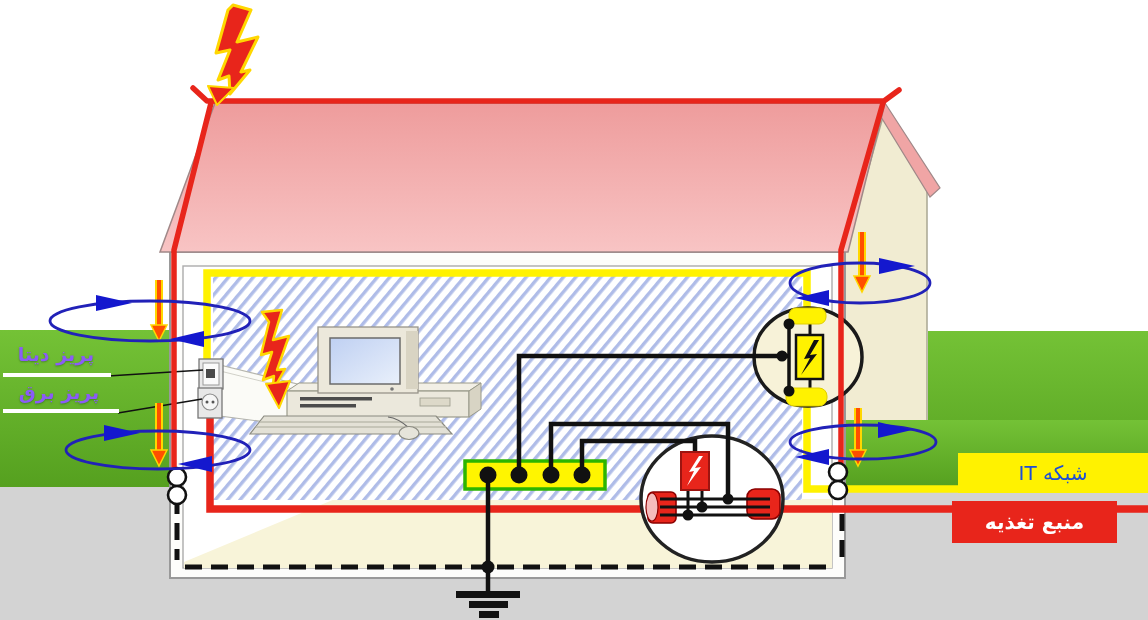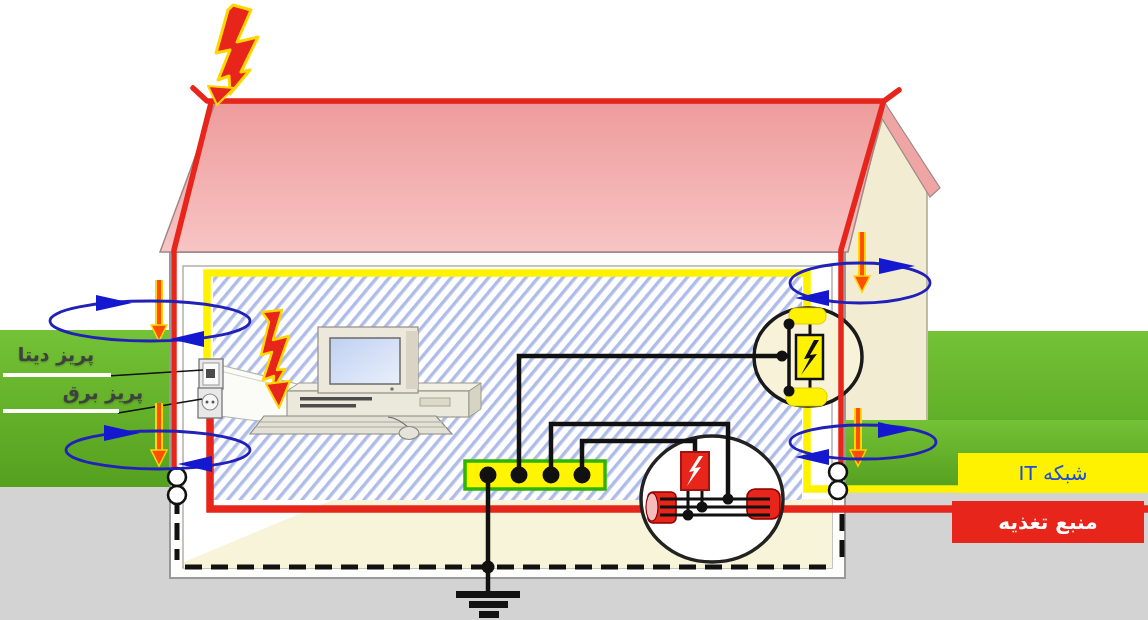--- a/index.html
+++ b/index.html
@@ -1,28 +1,28 @@
 <!DOCTYPE html>
 <html><head>
 <meta charset="utf-8">
 <style>
   html,body{margin:0;padding:0;background:#fff;}
   .stage{position:relative;width:1148px;height:620px;overflow:hidden;background:#fff;
          font-family:"DejaVu Sans",sans-serif;}
   .stage svg{position:absolute;left:0;top:0;}
-  .lbl{position:absolute;font-weight:bold;color:#404040;text-align:center;line-height:1.1;
+  .lbl{position:absolute;font-weight:bold;color:#8b5cf6;text-align:center;line-height:1.1;
        font-family:"DejaVu Sans",sans-serif;}
   .lbl-left{font-size:19px;text-shadow:0 1px 2px rgba(0,60,0,.35);}
   .title-box{position:absolute;left:420px;top:283px;width:325px;height:45px;background:#fff;
        display:flex;align-items:center;justify-content:center;font-size:21px;font-weight:bold;
        color:#111;font-family:"DejaVu Sans",sans-serif;}
   .it-box{position:absolute;left:958px;top:453px;width:190px;height:40px;background:#FFF200;
        display:flex;align-items:center;justify-content:center;font-size:20px;font-weight:normal;
        color:#1d4ed8;font-family:"DejaVu Sans",sans-serif;}
-  .supply-box{position:absolute;left:952px;top:501px;width:192px;height:42px;background:#E8251B;
+  .supply-box{position:absolute;left:952px;top:501px;width:165px;height:42px;background:#E8251B;
        display:flex;align-items:center;justify-content:center;font-size:20px;font-weight:bold;
        color:#fff;font-family:"DejaVu Sans",sans-serif;}
 </style>
 </head>
 <body>
 
 <div class="stage">
 
 <svg width="1148" height="620" viewBox="0 0 1148 620">
   <defs>
@@ -229,18 +229,18 @@
   </g>
 
   <g>
     <polygon points="233,5 251,10 237,42 258,37 241,72 250,70 230,94 229,76 218,80 230,50 216,53 228,10" fill="#E8251B" stroke="#FFD700" stroke-width="3" stroke-linejoin="round"></polygon>
     <polygon points="208,86 234,88 217,105" fill="#E8251B" stroke="#FFD700" stroke-width="2" stroke-linejoin="round"></polygon>
   </g>
 </svg>
 
 
 <div class="lbl lbl-left" dir="rtl" style="left:0;top:344px;width:112px;">پریز دیتا</div>
-<div class="lbl lbl-left" dir="rtl" style="left:0;top:382px;width:118px;padding-left:44px;">پریز برق</div>
+<div class="lbl lbl-left" dir="rtl" style="left:0;top:382px;width:118px;">پریز برق</div>
 
 <div class="it-box" dir="rtl">شبکه IT</div>
 <div class="supply-box" dir="rtl">منبع تغذیه</div>
 
 </div>
 
 </body></html>

